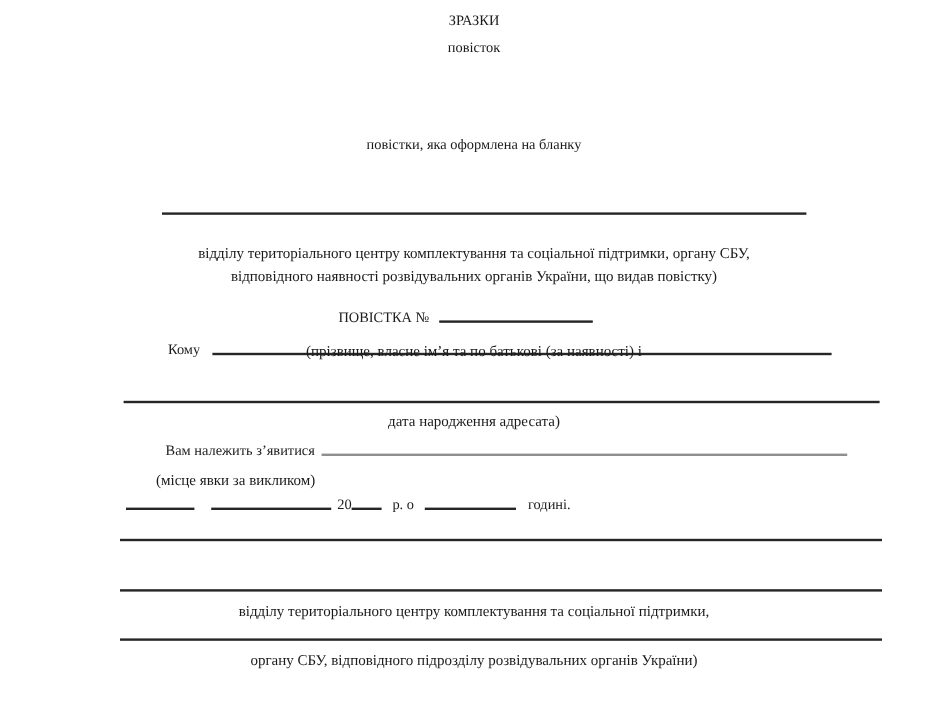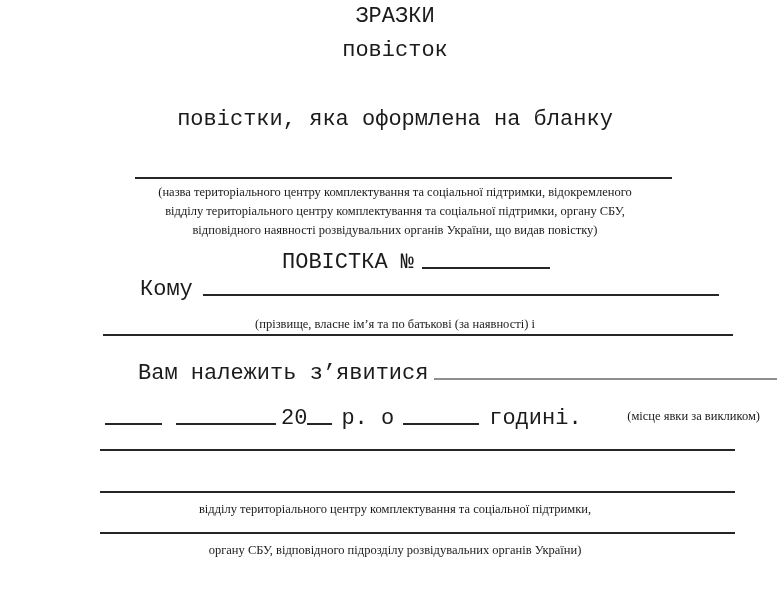--- a/index.html
+++ b/index.html
@@ -8,55 +8,55 @@
     position: relative;
     width: 777px;
     height: 606px;
     background: #ffffff;
     font-family: "Liberation Serif", serif;
     color: #1b1b1b;
     overflow: hidden;
   }
   .line { position: absolute; white-space: nowrap; text-align: right; }
   .centered { left: 20px; width: 750px; text-align: center; white-space: normal; }
-  .fs-main { font-size: 22px; line-height: 22px; font-family: Liberation Mono, monospace; }
+  .fs-main { font-size: 12px; line-height: 22px; }
   .fs-cap  { font-size: 12.5px; line-height: 16px; }
   .italic  { font-style: italic; }
   .rule { position: absolute; height: 0; border-top: 2px solid #262626; }
   .blank {
     display: inline-block;
     position: relative;
     top: 1px;
     height: 16px;
     border-bottom: 2px solid #262626;
     vertical-align: baseline;
   }
   
   #samples-title    { top: 6px;  }
-  #samples-subtitle { top: 40px; }
+  #samples-subtitle { top: 28px; }
   #sample-title     { top: 71px; }
   #sample-subtitle  { top: 109px; text-align: center; }
   #side-label       { top: 140px; }
   
   #issuer-rule { top: 177px; left: 135px; width: 537px; }
   #issuer-cap1 { top: 184px; }
   #issuer-cap2 { top: 203px; }
   #issuer-cap3 { top: 222px; }
   
   #number-line { top: 252px; left: 282px; }
   .number-blank { width: 128px; margin-left: 8px; }
   #komu-line { top: 279px; left: 140px; }
   .name-blank { width: 516px; margin-left: 10px; }
-  #name-caption { top: 316px; }
+  #name-caption { top: 285px; }
   #birth-rule { top: 334px; left: 103px; width: 630px; }
   #birth-caption { top: 343px; }
   
   #appear-line { top: 363px; left: 138px; }
   .place-blank { width: 438px; margin-left: 6px; border-bottom-color: #8f8f8f; }
-  #place-caption { top: 408px; left: 130px; width: 630px; text-align: right; }
+  #place-caption { top: 392px; left: 130px; width: 630px; text-align: left; }
   
   #date-line { top: 408px; left: 105px; }
   .day-blank   { width: 57px;  margin-right: 14px; }
   .month-blank { width: 100px; margin-right: 5px; }
   .year-blank  { width: 25px;  margin-right: 9px; }
   .ro-label    { margin-right: 9px; }
   .hour-blank  { width: 76px;  margin-right: 10px; }
   
   #meta-rule     { top: 449px; left: 100px; width: 635px; }
   #meta-caption  { top: 458px; }
@@ -68,33 +68,33 @@
 </head>
 <body>
 
 <div class="page">
 
   <div id="samples-title" class="line centered fs-main">ЗРАЗКИ</div>
   <div id="samples-subtitle" class="line centered fs-main">повісток</div>
   <div id="sample-subtitle" class="line centered fs-main">повістки, яка оформлена на бланку</div>
 
   <div id="issuer-rule" class="rule"></div>
-  <div id="issuer-cap1" class="line centered fs-cap">(назва територіального центру комплектування та соціальної підтримки, відокремленого</div>
   <div id="issuer-cap2" class="line centered fs-cap">відділу територіального центру комплектування та соціальної підтримки, органу СБУ,</div>
   <div id="issuer-cap3" class="line centered fs-cap">відповідного наявності розвідувальних органів України, що видав повістку)</div>
 
   <div id="number-line" class="line fs-main">
     <span>ПОВІСТКА №</span><span class="blank number-blank"></span>
   </div>
 
   <div id="komu-line" class="line fs-main">
     <span>Кому</span><span class="blank name-blank"></span>
   </div>
   <div id="name-caption" class="line centered fs-cap">(прізвище, власне ім’я та по батькові (за наявності) і</div>
   <div id="birth-rule" class="rule"></div>
+  <div id="birth-caption" class="line centered fs-cap">дата народження адресата)</div>
 
   <div id="appear-line" class="line fs-main">
     <span>Вам належить з’явитися</span><span class="blank place-blank"></span>
   </div>
   <div id="place-caption" class="line fs-cap">(місце явки за викликом)</div>
 
   <div id="date-line" class="line fs-main">
     <span class="blank day-blank"></span><span class="blank month-blank"></span><span>20</span><span class="blank year-blank"></span><span class="ro-label">р. о</span><span class="blank hour-blank"></span><span>годині.</span>
   </div>
 

